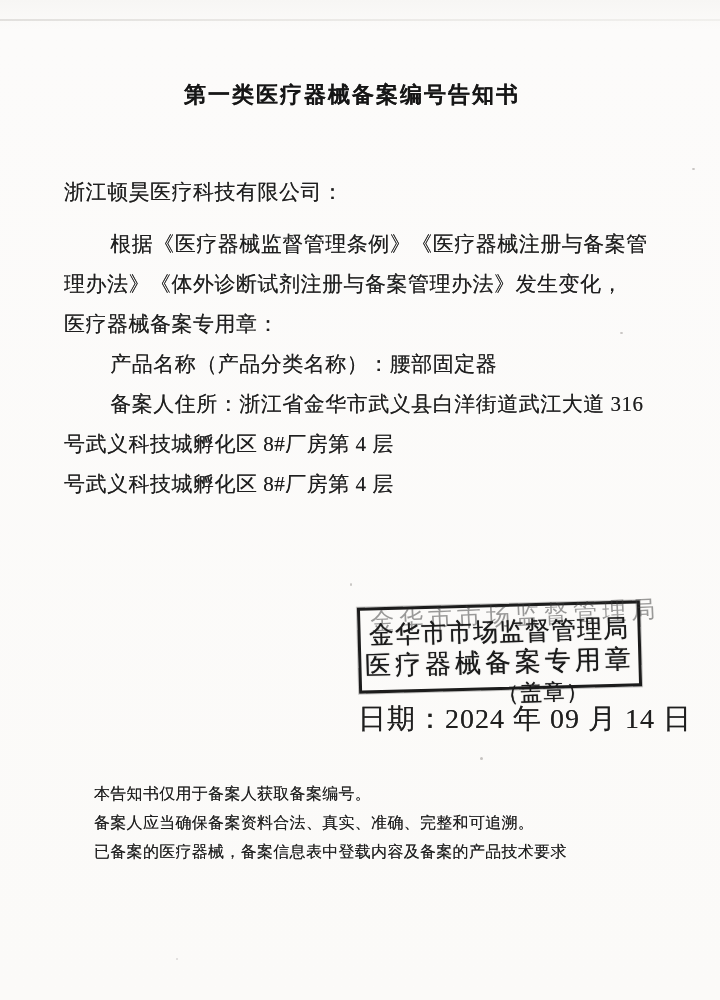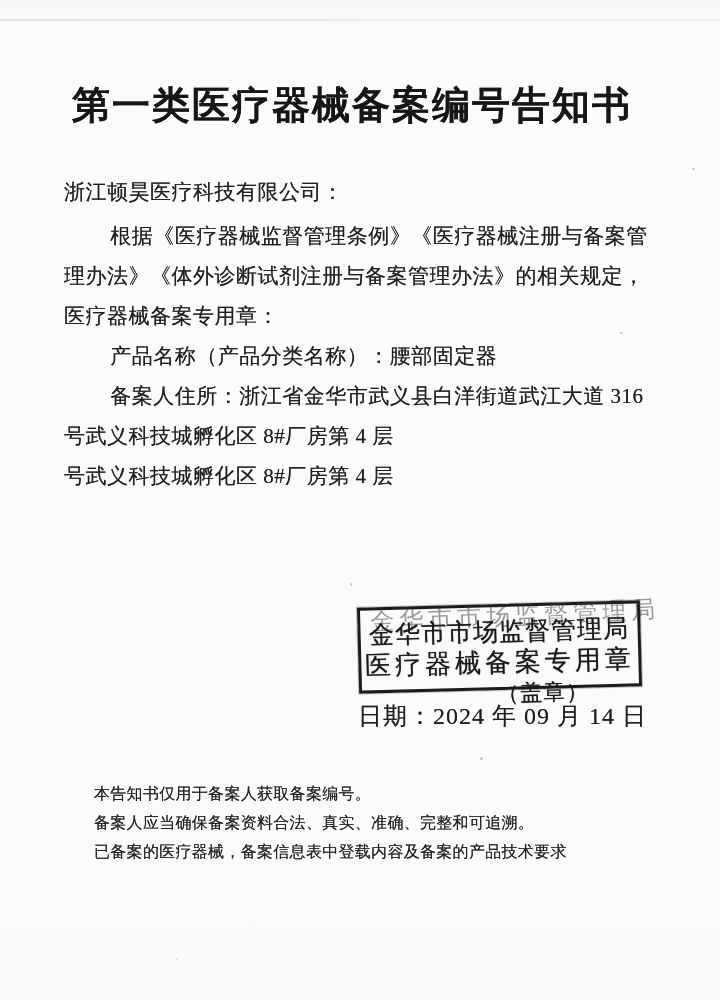--- a/index.html
+++ b/index.html
@@ -17,31 +17,31 @@
   }
   .scan-edge{
     position:absolute;top:19px;left:0;width:720px;height:2px;
     background:linear-gradient(90deg,#dcdad7 0%,#e6e4e1 40%,#eeedea 100%);
     opacity:.8;
   }
   .title{
     position:absolute;top:80px;left:0;width:704px;
     margin:0;text-align:center;
     font-family:"Liberation Sans","DejaVu Sans",sans-serif;
-    font-size:38px;font-weight:700;letter-spacing:2px;color:#161616;
+    font-size:22px;font-weight:700;letter-spacing:2px;color:#161616;
     text-shadow:0 0 .6px rgba(20,20,20,.75);
   }
   .body-block{
     position:absolute;top:172px;left:64px;right:48px;
     font-size:21px;line-height:40px;letter-spacing:.5px;
     text-shadow:0 0 .5px rgba(25,25,25,.7);
   }
   .line{margin:0;white-space:nowrap;}
   .line.indent{text-indent:2.2em;}
-  .line.gap-after{margin-bottom:4px;}
+  .line.gap-after{margin-bottom:12px;}
   .stamp{
     position:absolute;left:358px;top:604px;width:277px;height:80px;
     border:3px solid #1c1c1c;
     transform:rotate(-1.5deg);
     box-shadow:0 0 0 1px rgba(40,40,40,.25);
     font-family:"Liberation Serif","DejaVu Serif",serif;
   }
   .stamp-ghost{
     position:absolute;top:-7px;left:10px;width:270px;
     font-size:24px;letter-spacing:5px;color:#3a3a3a;opacity:.5;
@@ -61,21 +61,21 @@
     white-space:nowrap;
   }
   .stamp-note{
     position:absolute;bottom:-22px;left:50%;transform:translateX(-4%);
     font-size:22px;letter-spacing:1px;color:#1a1a1a;
     background:transparent;white-space:nowrap;
     text-shadow:0 0 .8px rgba(20,20,20,.8);
   }
   .date-line{
     position:absolute;top:700px;left:358px;margin:0;
-    font-size:24px;letter-spacing:1px;
+    font-size:28px;letter-spacing:1px;
     text-shadow:0 0 .5px rgba(25,25,25,.7);
     white-space:nowrap;
   }
   .footer-block{
     position:absolute;top:779px;left:62px;right:40px;
     font-size:16px;line-height:29px;letter-spacing:.3px;
     text-shadow:0 0 .5px rgba(25,25,25,.7);
   }
   .fline{margin:0;white-space:nowrap;}
   .fline.indent{text-indent:2em;}
@@ -91,21 +91,21 @@
 
 <div class="page">
 
   <div class="scan-edge"></div>
 
   <h1 class="title">第一类医疗器械备案编号告知书</h1>
 
   <div class="body-block">
     <p class="line gap-after">浙江顿昊医疗科技有限公司：</p>
     <p class="line indent">根据《医疗器械监督管理条例》《医疗器械注册与备案管</p>
-    <p class="line">理办法》《体外诊断试剂注册与备案管理办法》的相关规定，</p>
+    <p class="line">理办法》《体外诊断试剂注册与备案管理办法》发生变化，</p>
     <p class="line">医疗器械备案专用章：</p>
     <p class="line indent">产品名称（产品分类名称）：腰部固定器</p>
     <p class="line indent">备案人住所：浙江省金华市武义县白洋街道武江大道 316</p>
     <p class="line">号武义科技城孵化区 8#厂房第 4 层</p>
     <p class="line">号武义科技城孵化区 8#厂房第 4 层</p>
   </div>
 
   <div class="stamp">
     <div class="stamp-ghost">金华市市场监督管理局</div>
     <div class="stamp-line1">金华市市场监督管理局</div>

